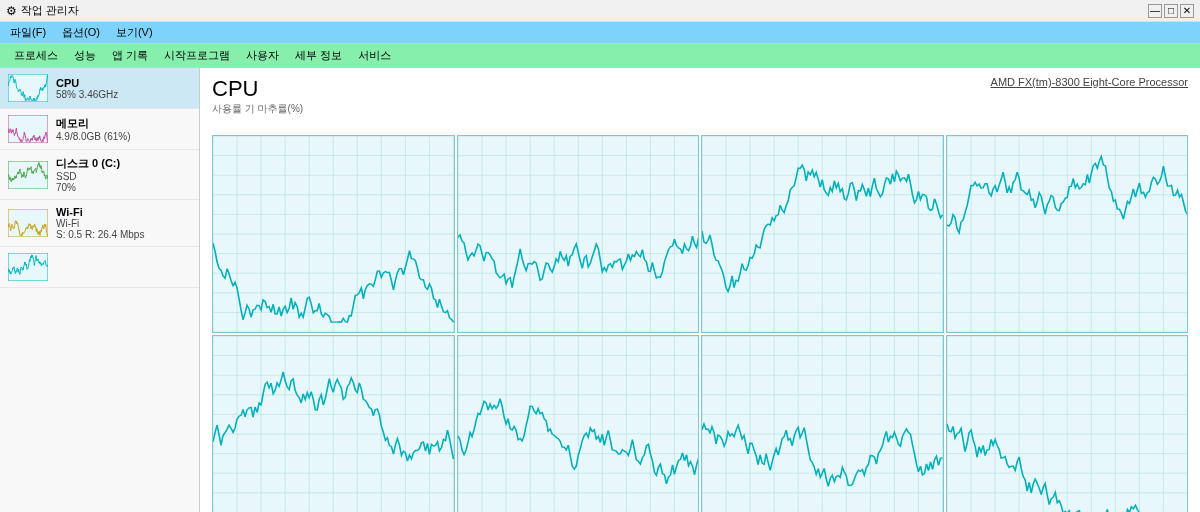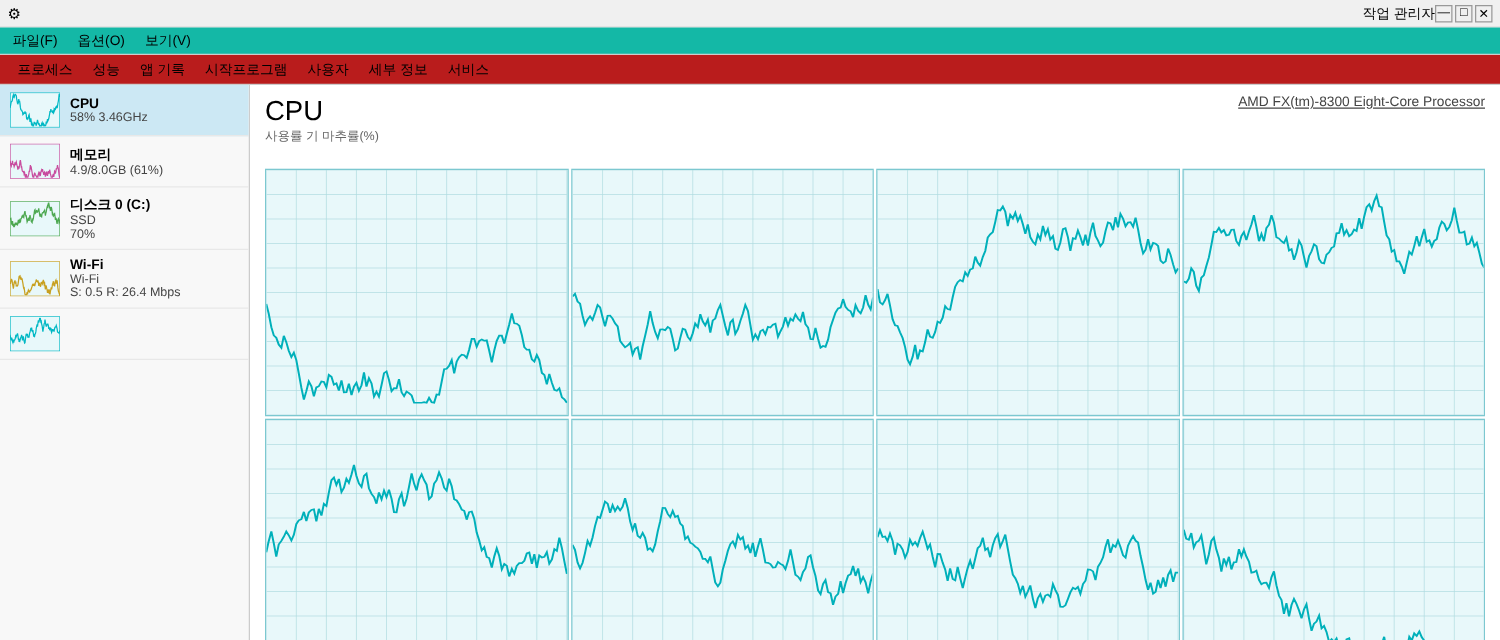--- a/index.html
+++ b/index.html
@@ -8,34 +8,34 @@
       font-size: 11px;
       background: #f0f0f0;
       width: 1200px;
       height: 512px;
       overflow: hidden;
     }
     .menu-bar {
       display: flex;
       gap: 12px;
       padding: 2px 8px;
-      background: #14b8a6;
+      background: #7dd3fc;
       border-bottom: 1px solid #ccc;
       font-size: 11px;
     }
     .menu-item {
       cursor: pointer;
       color: #000;
       padding: 1px 2px;
     }
     .nav-bar {
       display: flex;
       gap: 4px;
       padding: 2px 8px;
-      background: #b91c1c;
+      background: #86efac;
       border-bottom: 1px solid #ccc;
       font-size: 11px;
     }
     .nav-item {
       cursor: pointer;
       padding: 2px 6px;
       color: #000;
     }
     .main-container {
       display: flex;
@@ -134,21 +134,21 @@
       padding: 3px 6px;
       background: #f0f0f0;
       border-bottom: 1px solid #ddd;
     }
   </style>
 </head>
 <body>
 
 <div class="title-bar-row">
   <span style="font-size:12px; margin-right:4px;">⚙</span>
-  <span style="font-size:11px; flex:1;text-align:right;">작업 관리자</span>
+  <span style="font-size:11px; flex:1;">작업 관리자</span>
   <div class="window-controls">
     <button class="win-btn">—</button>
     <button class="win-btn">□</button>
     <button class="win-btn">✕</button>
   </div>
 </div>
 
 <div class="menu-bar">
 <span class="menu-item">파일(F)</span>
     <span class="menu-item">옵션(O)</span>

